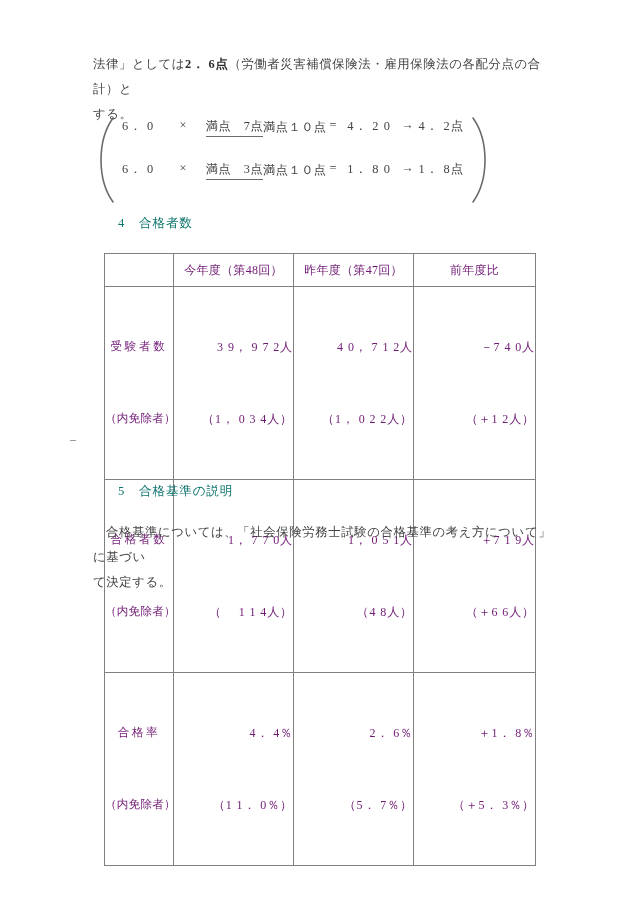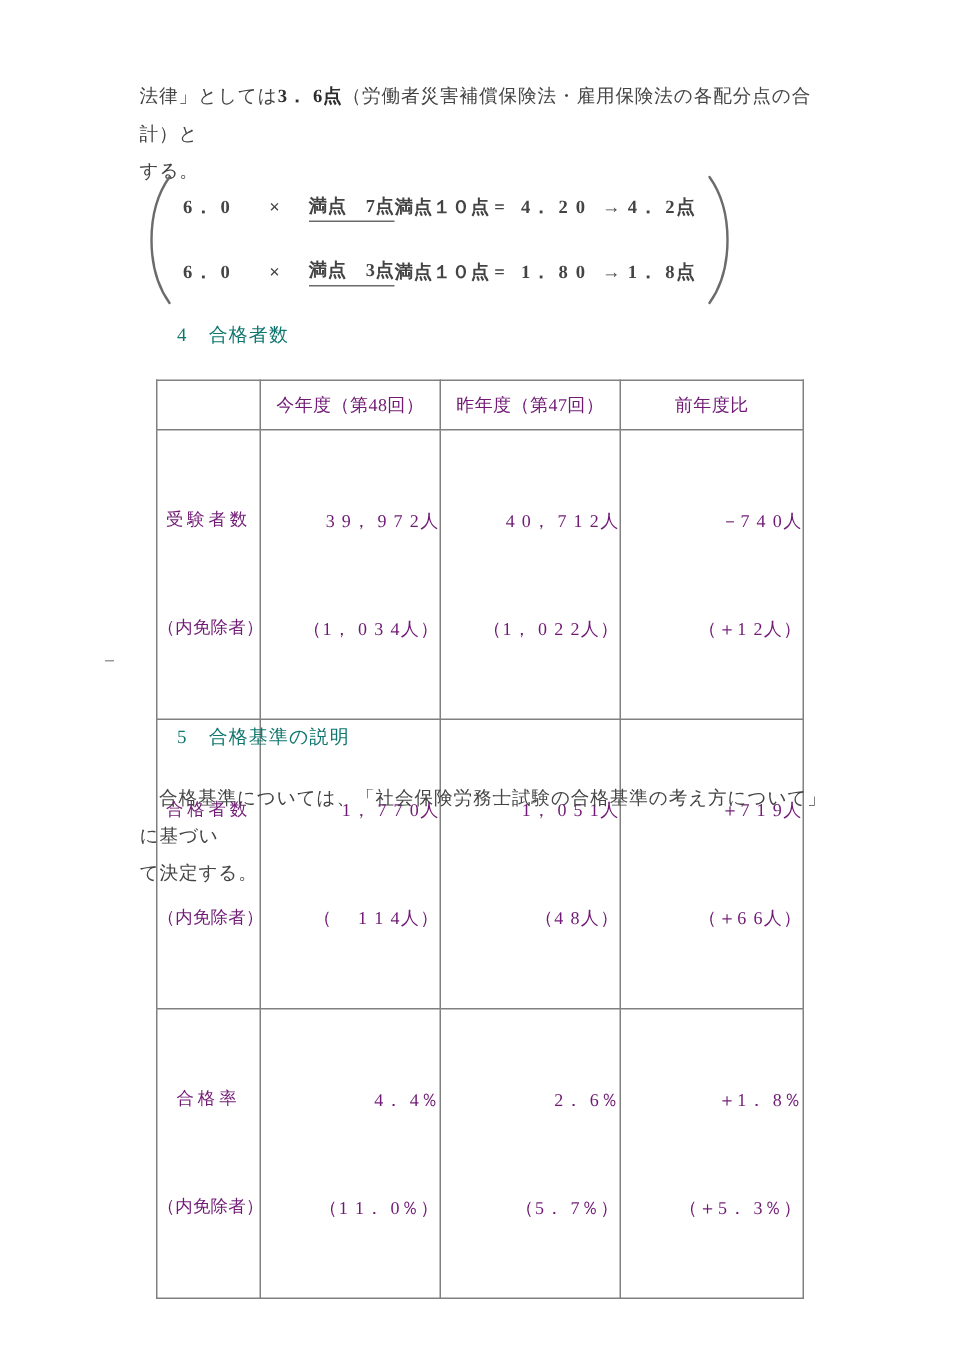--- a/index.html
+++ b/index.html
@@ -77,25 +77,24 @@
   .paren svg { display: block; }
   #paren-left  { left: 0px; }
   #paren-right { left: 372px; }
 
   .formula-row {
     position: absolute;
     left: 26px;
     width: 350px;
     height: 40px;
     display: flex;
-    align-items: center;
+    align-items: flex-start;
     font-size: 12.4px;
     letter-spacing: 1.1px;
     color: #444;
-    font-weight: bold;
   }
   #formula-row-0 { top: 2px; }
   #formula-row-1 { top: 45px; }
 
   .f-coef      { width: 56px; text-align: left; white-space: pre; }
   .f-times     { width: 40px; text-align: center; }
   .f-frac {
     width: 108px;
     display: flex;
     flex-direction: row;
@@ -178,21 +177,21 @@
     width: 6px;
     height: 1px;
     background: #9a9a9a;
   }
 </style>
 </head>
 <body>
 
 <div class="page">
 
-  <div class="para" id="para-top"><span>法律」としては</span><span class="bold-num">3． 6点</span><span>（労働者災害補償保険法・雇用保険法の各配分点の合計）と
+  <div class="para" id="para-top"><span>法律」としては</span><span class="bold-num">2． 6点</span><span>（労働者災害補償保険法・雇用保険法の各配分点の合計）と
 する。</span></div>
 
   <div id="formula-block">
     <div class="paren" id="paren-left">
       <svg width="22" height="88" viewBox="0 0 22 88" aria-hidden="true">
         <path d="M17 2 C7 16, 5 32, 5 44 C5 56, 7 72, 17 86" fill="none" stroke="#6b6b6b" stroke-width="1.6" stroke-linecap="round"></path>
       </svg>
     </div>
 
     <div class="formula-row" id="formula-row-0">

